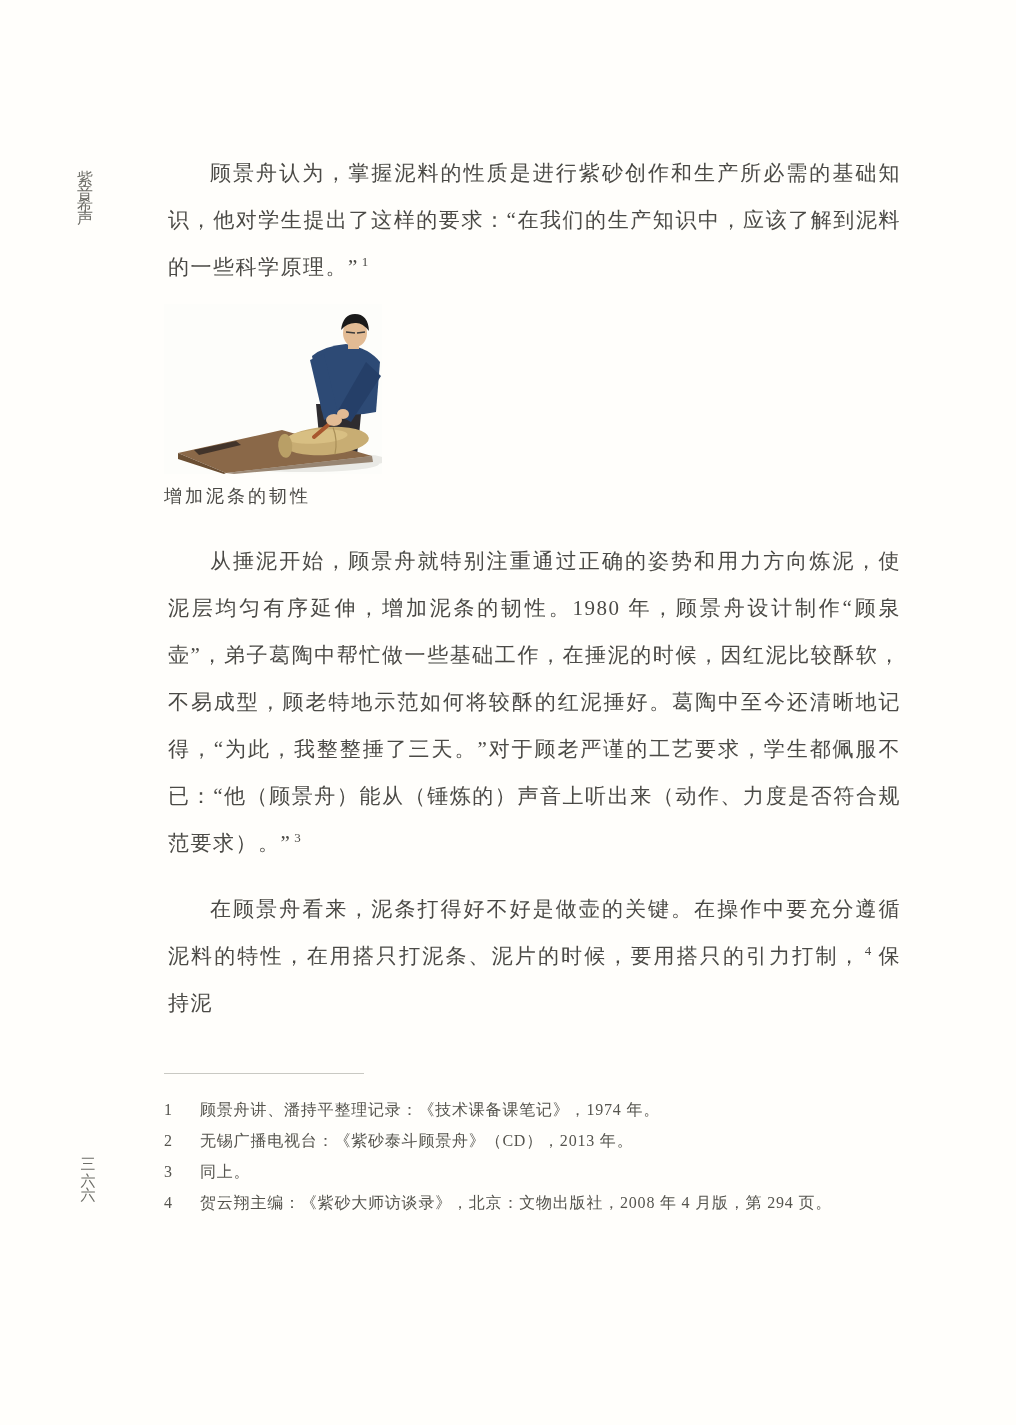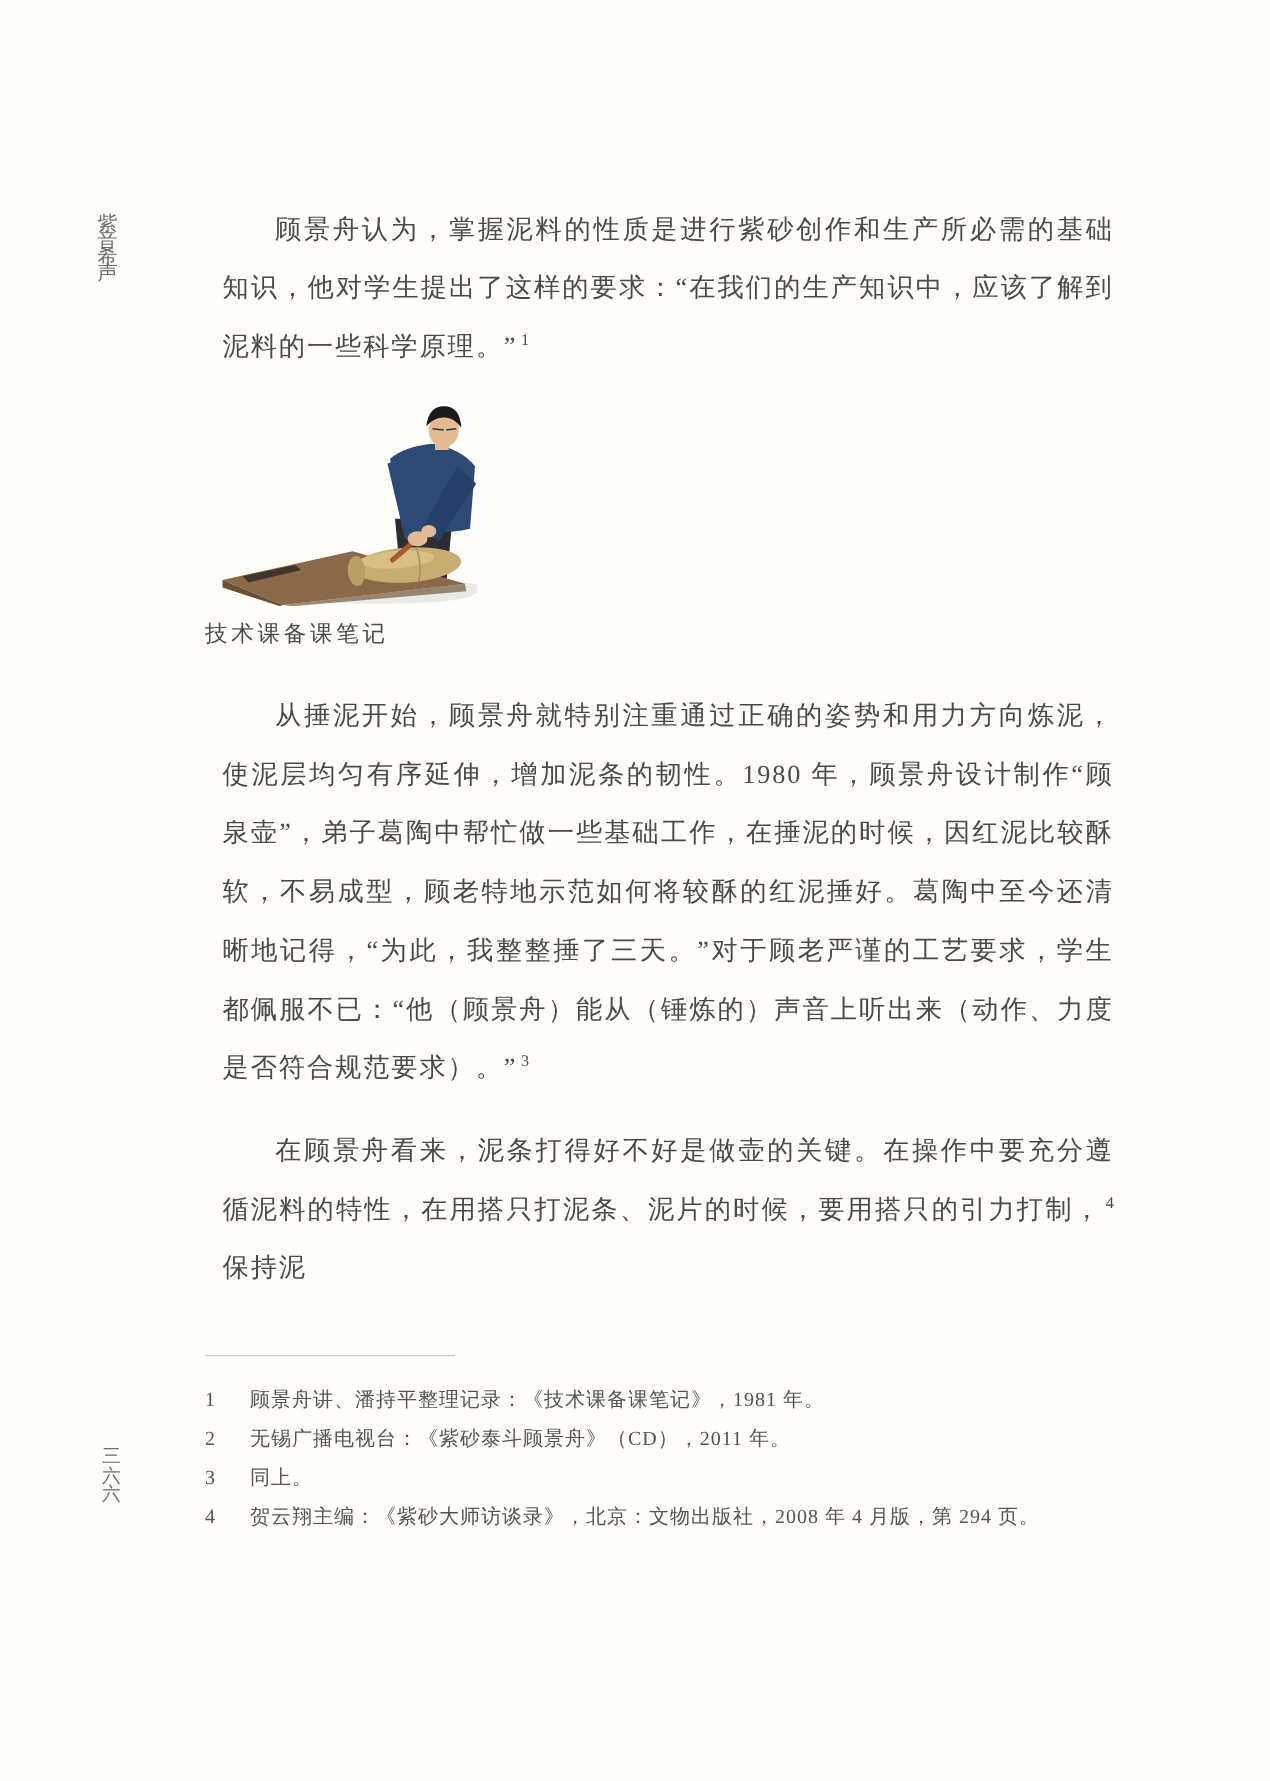--- a/index.html
+++ b/index.html
@@ -19,21 +19,21 @@
     color:var(--margin-text,#6e6e68);
   }
   .page-number {
     position:absolute; left:78px; top:1146px;
     writing-mode:vertical-rl; text-orientation:upright;
     font-size:15px; letter-spacing:14px;
     color:var(--margin-text,#6e6e68);
   }
   .main { position:absolute; left:164px; top:146px; width:741px; }
   .body-para {
-    margin:14px; font-size:21px; line-height:47px; letter-spacing:1.5px;
+    margin:4px; font-size:21px; line-height:47px; letter-spacing:1.5px;
     color:var(--body-text,#4b4a46);
     text-align:justify; text-justify:inter-ideograph;
     text-indent:2em;
   }
   .para-group-bottom { margin-top:30px; }
   .para-group-bottom .body-para + .body-para { margin-top:19px; }
   sup.fn-ref {
     font-size:13px; line-height:0; letter-spacing:0; margin-left:3px;
     vertical-align:super;
   }
@@ -102,38 +102,38 @@
         <ellipse cx="191" cy="29" rx="12" ry="14" style="fill:var(--photo-skin,#e2bb94)"></ellipse>
         <path d="M177,26 Q179,10 191,10 Q204,10 205,27 Q198,18 191,19 Q183,19 177,26 Z" style="fill:var(--photo-hair,#1a1a1a)"></path>
         <line x1="182" y1="28" x2="191" y2="29" stroke="#3a3a3a" stroke-width="1.4"></line>
         <line x1="193" y1="29" x2="201" y2="28" stroke="#3a3a3a" stroke-width="1.4"></line>
 
         <line x1="177" y1="110" x2="150" y2="133" style="stroke:var(--photo-handle,#a8572e)" stroke-width="4" stroke-linecap="round"></line>
 
         <ellipse cx="170" cy="116" rx="8" ry="6" style="fill:var(--photo-skin,#e2bb94)"></ellipse>
         <ellipse cx="179" cy="110" rx="6" ry="5" style="fill:var(--photo-skin,#e2bb94)"></ellipse>
       </svg>
-      <figcaption class="figure-caption">技术课备课笔记</figcaption>
+      <figcaption class="figure-caption">增加泥条的韧性</figcaption>
     </figure>
 
     <div class="para-group-bottom">
         <p class="body-para">从捶泥开始，顾景舟就特别注重通过正确的姿势和用力方向炼泥，使泥层均匀有序延伸，增加泥条的韧性。1980 年，顾景舟设计制作“顾泉壶”，弟子葛陶中帮忙做一些基础工作，在捶泥的时候，因红泥比较酥软，不易成型，顾老特地示范如何将较酥的红泥捶好。葛陶中至今还清晰地记得，“为此，我整整捶了三天。”对于顾老严谨的工艺要求，学生都佩服不已：“他（顾景舟）能从（锤炼的）声音上听出来（动作、力度是否符合规范要求）。”<sup class="fn-ref">3</sup></p>
         <p class="body-para">在顾景舟看来，泥条打得好不好是做壶的关键。在操作中要充分遵循泥料的特性，在用搭只打泥条、泥片的时候，要用搭只的引力打制，<sup class="fn-ref">4</sup> 保持泥</p>
       </div>
 
     <div class="divider"></div>
 
     <div class="footnotes">
         <div class="footnote-row">
           <span class="footnote-num">1</span>
-          <span class="footnote-text">顾景舟讲、潘持平整理记录：《技术课备课笔记》，1981 年。</span>
+          <span class="footnote-text">顾景舟讲、潘持平整理记录：《技术课备课笔记》，1974 年。</span>
         </div>
         <div class="footnote-row">
           <span class="footnote-num">2</span>
-          <span class="footnote-text">无锡广播电视台：《紫砂泰斗顾景舟》（CD），2011 年。</span>
+          <span class="footnote-text">无锡广播电视台：《紫砂泰斗顾景舟》（CD），2013 年。</span>
         </div>
         <div class="footnote-row">
           <span class="footnote-num">3</span>
           <span class="footnote-text">同上。</span>
         </div>
         <div class="footnote-row">
           <span class="footnote-num">4</span>
           <span class="footnote-text">贺云翔主编：《紫砂大师访谈录》，北京：文物出版社，2008 年 4 月版，第 294 页。</span>
         </div>
       </div>

